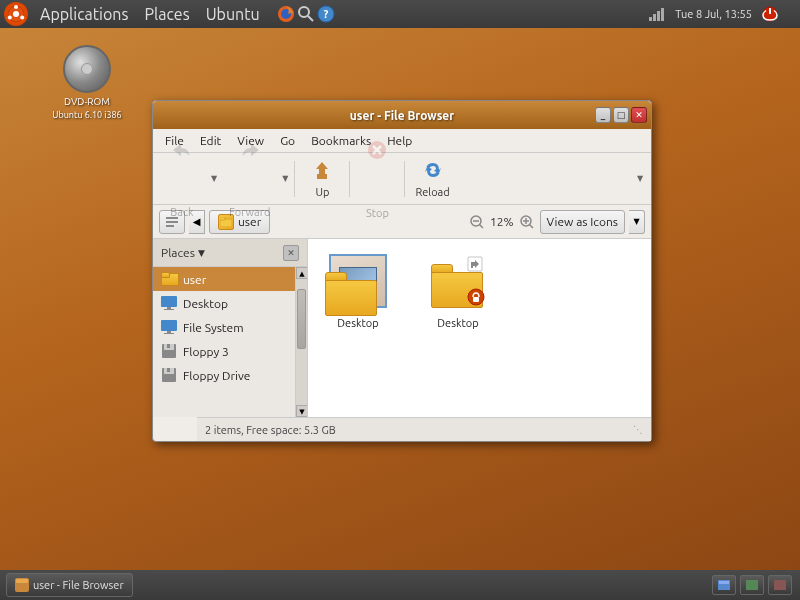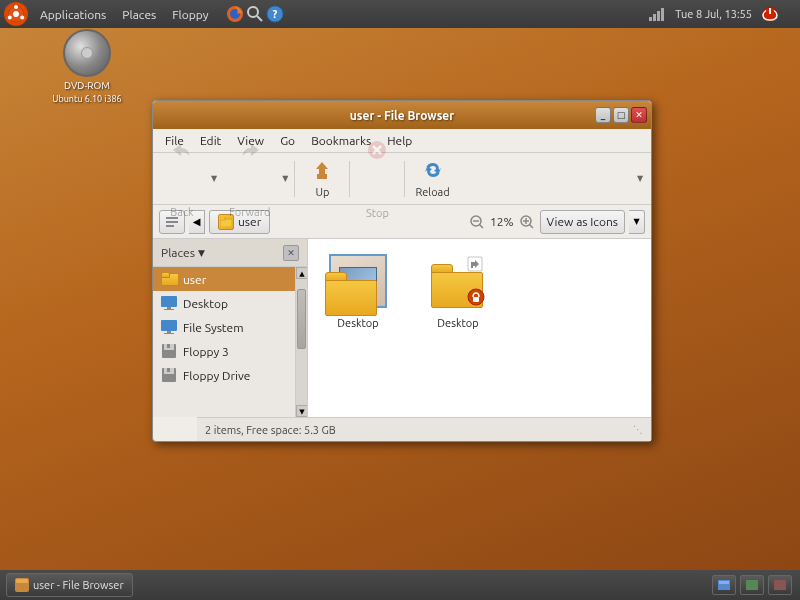--- a/index.html
+++ b/index.html
@@ -47,21 +47,21 @@
       border-radius: 50%;
       display: flex;
       align-items: center;
       justify-content: center;
       font-size: 10px;
       color: white;
     }
     .panel-menu-item {
       color: #e0e0e0;
       padding: 4px 8px;
-      font-size: 12px;
+      font-size: 16px;
       cursor: pointer;
       height: 28px;
       display: flex;
       align-items: center;
     }
 
     .top-panel-right {
       display: flex;
       align-items: center;
       padding-right: 20px;
@@ -597,21 +597,21 @@
         <svg width="18" height="18" viewBox="0 0 18 18">
           <circle cx="9" cy="9" r="8" fill="#e05010" stroke="#c04000" stroke-width="1"></circle>
           <circle cx="9" cy="9" r="3" fill="white"></circle>
           <circle cx="9" cy="2" r="2" fill="white"></circle>
           <circle cx="15.2" cy="12.5" r="2" fill="white"></circle>
           <circle cx="2.8" cy="12.5" r="2" fill="white"></circle>
         </svg>
       </div>
       <div class="panel-menu-item">Applications</div>
       <div class="panel-menu-item">Places</div>
-      <div class="panel-menu-item">Floppy</div>
+      <div class="panel-menu-item">Ubuntu</div>
 
       <div class="panel-icon" style="margin-left:8px;">
         <svg width="20" height="20" viewBox="0 0 20 20">
           <circle cx="10" cy="10" r="8" fill="#e06020"></circle>
           <circle cx="10" cy="10" r="5" fill="#3060c0"></circle>
           <path d="M10 2 Q14 6 12 10 Q16 8 18 10 Q16 4 10 2Z" fill="#e08030"></path>
         </svg>
       </div>
 
       <div class="panel-icon">
@@ -643,21 +643,21 @@
       <div class="panel-icon">
         <svg width="18" height="18" viewBox="0 0 18 18">
           <circle cx="9" cy="9" r="7" fill="#cc2200" stroke="#aa1100" stroke-width="1"></circle>
           <line x1="9" y1="3" x2="9" y2="9" stroke="white" stroke-width="2"></line>
           <path d="M5 5.5 Q2 7.5 2 10 Q2 15 9 15 Q16 15 16 10 Q16 7.5 13 5.5" fill="none" stroke="white" stroke-width="1.5"></path>
         </svg>
       </div>
     </div>
   </div>
 
-  <div class="desktop-icon" style="top:29px; left:52px;">
+  <div class="desktop-icon" style="top:45px; left:52px;">
     <div class="dvd-icon">
       <div class="dvd-center"></div>
     </div>
     <div class="desktop-icon-label" style="font-size:10px; line-height:1.3;">DVD-ROM</div>
     <div class="desktop-icon-label" style="font-size:9px;">Ubuntu 6.10 i386</div>
   </div>
 
   <div class="file-window">
 
     <div class="window-titlebar">

